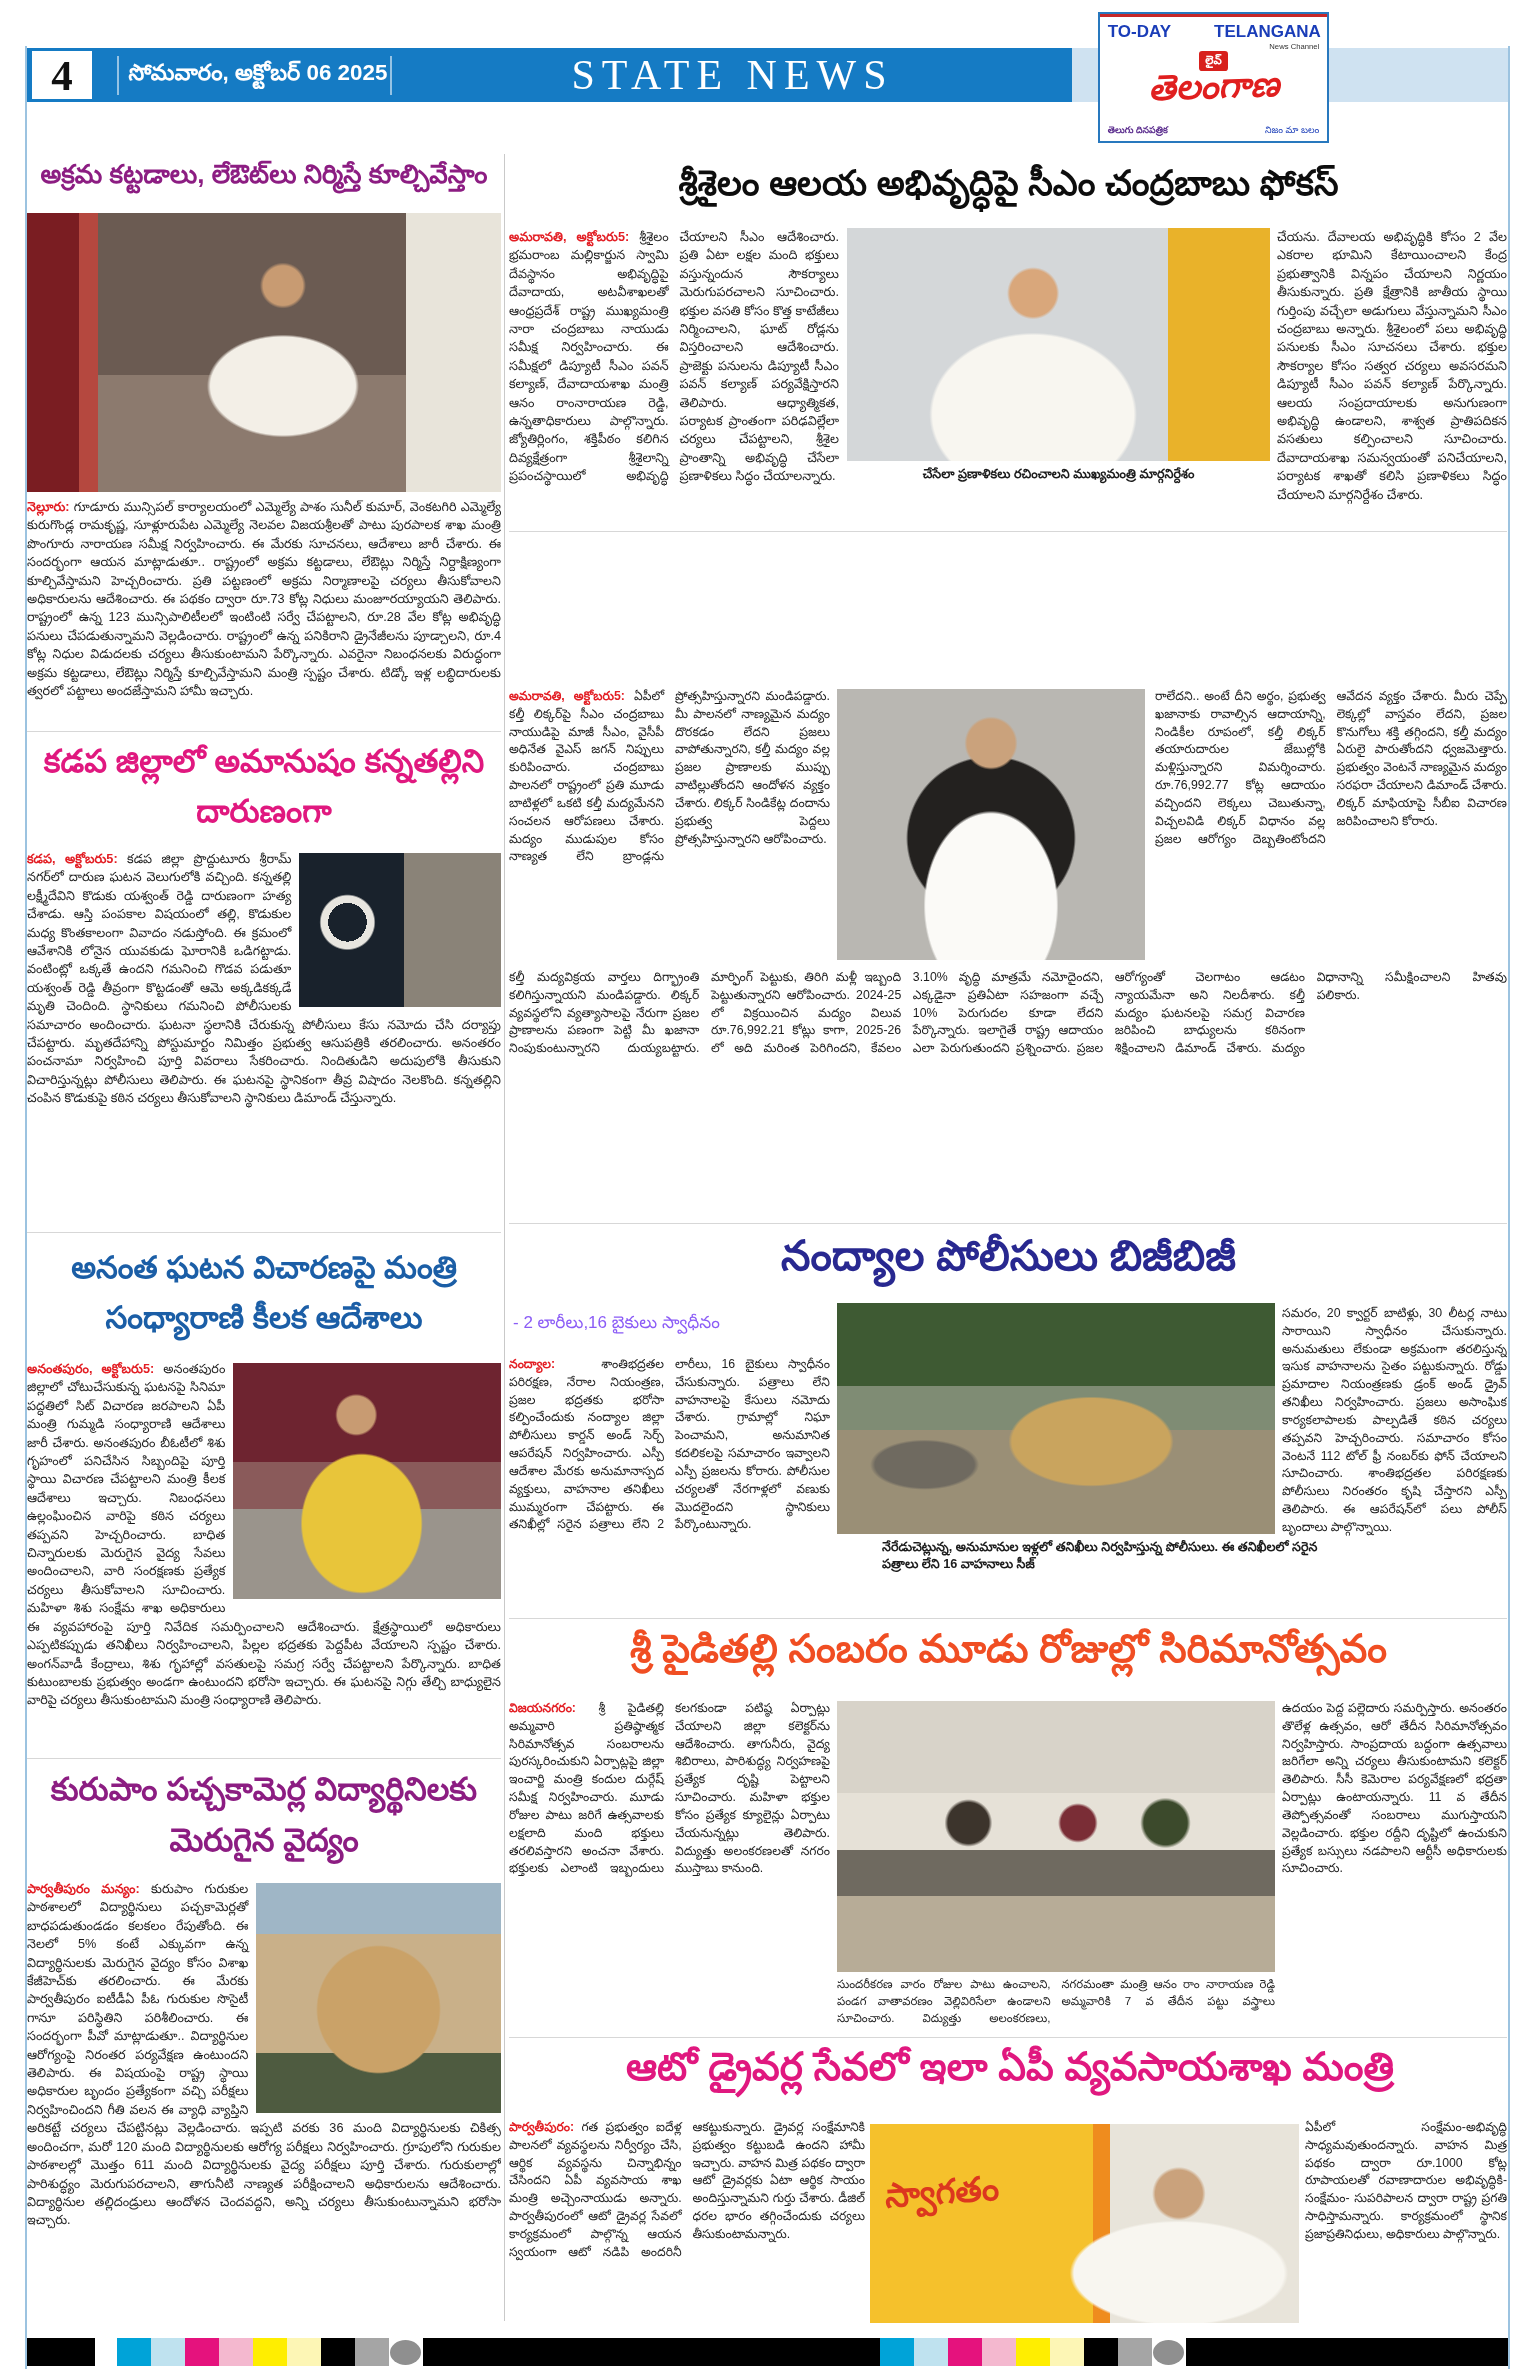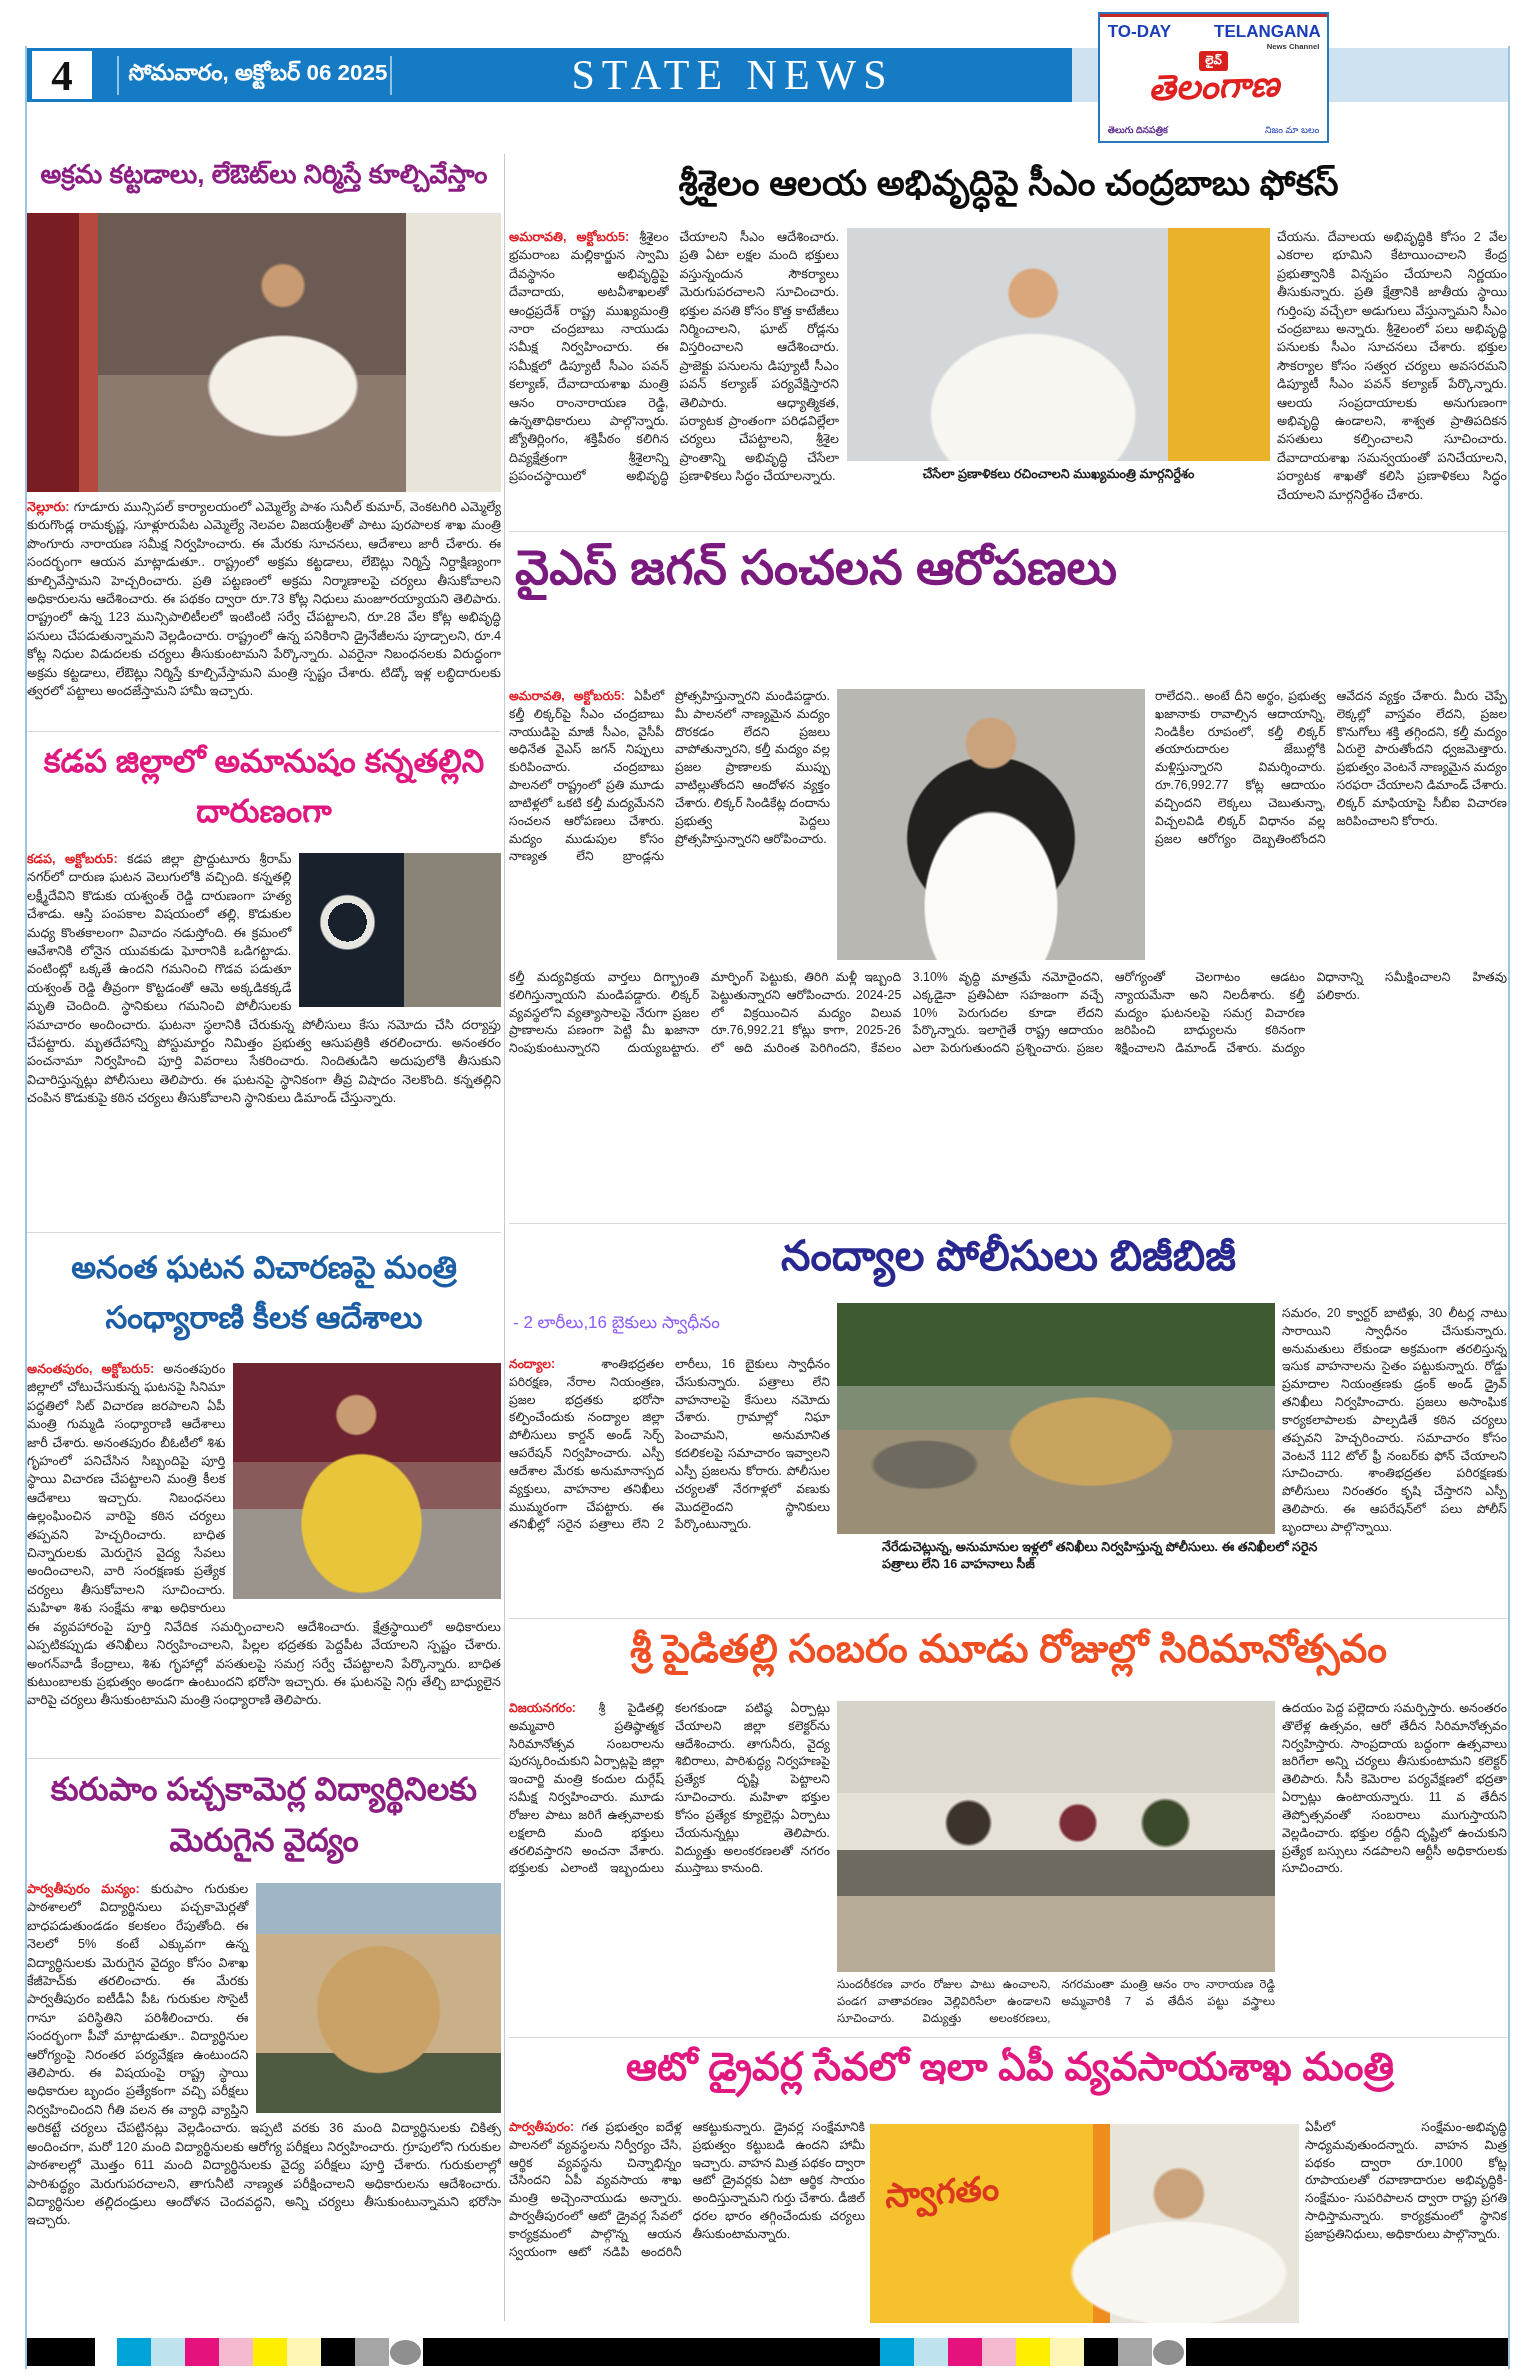--- a/index.html
+++ b/index.html
@@ -13,21 +13,21 @@
   .hdr-div{top:56px;width:1.5px;height:39px;background:rgba(255,255,255,.55);}
   .hdr-date{left:123px;top:48px;width:270px;height:54px;display:flex;align-items:center;justify-content:center;
     color:#fff;font-size:22.4px;font-weight:bold;}
   .hdr-title{left:397px;top:48px;width:671px;height:54px;display:flex;align-items:center;justify-content:center;
     color:#fff;font-family:"Liberation Serif",serif;font-size:42px;letter-spacing:7px;}
   
   .logo{left:1098px;top:12.3px;width:231px;height:131px;background:#fff;border:2.3px solid #2878be;box-sizing:border-box;}
   .logo .redline{position:absolute;left:0;top:0;width:100%;height:3.1px;background:#c62828;}
   .logo .tl{position:absolute;left:7.7px;top:7.7px;font-size:17px;font-weight:bold;color:#1a3db8;}
   .logo .tr{position:absolute;right:6.2px;top:7.7px;font-size:17px;font-weight:bold;color:#1a3db8;}
-  .logo .sub{position:absolute;right:7.7px;top:28px;font-size:7.7px;font-weight:bold;color:#333;}
+  .logo .sub{position:absolute;right:7.7px;top:28px;font-size:7.7px;font-weight:normal;color:#333;}
   .logo .map{position:absolute;left:83px;top:9.3px;width:68px;height:71px;
     background:radial-gradient(circle at 45% 45%, #cdeff 0%, #8ed44d 30%, #53b42a 100%);
     clip-path:polygon(35% 0,70% 8%,100% 30%,88% 60%,95% 90%,60% 100%,30% 85%,0 70%,10% 35%,20% 10%);}
   .logo .badge{position:absolute;left:99px;top:37px;background:#d8201c;color:#fff;font-size:11.6px;font-weight:bold;
     padding:1.5px 6.2px;border-radius:3.1px;}
   .logo .main{position:absolute;left:4.6px;right:4.6px;top:52px;text-align:center;color:#e01f1f;
     font-size:35px;font-weight:bold;font-style:italic;transform:rotate(-2deg);}
   .logo .bl{position:absolute;left:7.7px;bottom:3.9px;font-size:9.3px;font-weight:bold;color:#5b2d8e;}
   .logo .br{position:absolute;right:7.7px;bottom:3.9px;font-size:9.3px;font-weight:normal;color:#1a3db8;}
   
@@ -152,21 +152,20 @@
 <div class="abs headline h-black" style="left:513px;top:163px;width:991px;height:51px;font-size:35px;">శ్రీశైలం ఆలయ అభివృద్ధిపై సీఎం చంద్రబాబు ఫోకస్</div>
 <div class="abs body-block cols2" style="left:509px;top:228px;width:330px;height:301px;">
   <span class="dl">అమరావతి, అక్టోబరు5:</span>
   <span>శ్రీశైలం భ్రమరాంబ మల్లికార్జున స్వామి దేవస్థానం అభివృద్ధిపై దేవాదాయ, అటవీశాఖలతో ఆంధ్రప్రదేశ్ రాష్ట్ర ముఖ్యమంత్రి నారా చంద్రబాబు నాయుడు సమీక్ష నిర్వహించారు. ఈ సమీక్షలో డిప్యూటీ సీఎం పవన్ కల్యాణ్, దేవాదాయశాఖ మంత్రి ఆనం రాంనారాయణ రెడ్డి, ఉన్నతాధికారులు పాల్గొన్నారు. జ్యోతిర్లింగం, శక్తిపీఠం కలిగిన దివ్యక్షేత్రంగా శ్రీశైలాన్ని ప్రపంచస్థాయిలో అభివృద్ధి చేయాలని సీఎం ఆదేశించారు. ప్రతి ఏటా లక్షల మంది భక్తులు వస్తున్నందున సౌకర్యాలు మెరుగుపరచాలని సూచించారు. భక్తుల వసతి కోసం కొత్త కాటేజీలు నిర్మించాలని, ఘాట్ రోడ్లను విస్తరించాలని ఆదేశించారు. ప్రాజెక్టు పనులను డిప్యూటీ సీఎం పవన్ కల్యాణ్ పర్యవేక్షిస్తారని తెలిపారు. ఆధ్యాత్మికత, పర్యాటక ప్రాంతంగా పరిఢవిల్లేలా చర్యలు చేపట్టాలని, శ్రీశైల ప్రాంతాన్ని అభివృద్ధి చేసేలా ప్రణాళికలు సిద్ధం చేయాలన్నారు.</span>
 </div>
 <div class="abs photo ph-cbn" style="left:847px;top:228px;width:423px;height:233px;"></div>
 <div class="abs caption" style="left:847px;top:466px;width:423px;height:26px;">చేసేలా ప్రణాళికలు రచించాలని ముఖ్యమంత్రి మార్గనిర్దేశం</div>
 <div class="abs body-block" style="left:1277px;top:228px;width:230px;height:301px;">చేయను. దేవాలయ అభివృద్ధికి కోసం 2 వేల ఎకరాల భూమిని కేటాయించాలని కేంద్ర ప్రభుత్వానికి విన్నపం చేయాలని నిర్ణయం తీసుకున్నారు. ప్రతి క్షేత్రానికి జాతీయ స్థాయి గుర్తింపు వచ్చేలా అడుగులు వేస్తున్నామని సీఎం చంద్రబాబు అన్నారు. శ్రీశైలంలో పలు అభివృద్ధి పనులకు సీఎం సూచనలు చేశారు. భక్తుల సౌకర్యాల కోసం సత్వర చర్యలు అవసరమని డిప్యూటీ సీఎం పవన్ కల్యాణ్ పేర్కొన్నారు. ఆలయ సంప్రదాయాలకు అనుగుణంగా అభివృద్ధి ఉండాలని, శాశ్వత ప్రాతిపదికన వసతులు కల్పించాలని సూచించారు. దేవాదాయశాఖ సమన్వయంతో పనిచేయాలని, పర్యాటక శాఖతో కలిసి ప్రణాళికలు సిద్ధం చేయాలని మార్గనిర్దేశం చేశారు.</div>
 
 <div class="abs" style="left:515px;top:534px;width:887px;height:139px;font-size:48px;font-weight:bold;color:#7b1a7e;line-height:1.42;">
-  <div>వైఎస్ జగన్ సంచలన ఆరోపణలు</div>
 </div>
 <div class="abs body-block cols2" style="left:509px;top:688px;width:321px;height:273px;font-size:12.3px;">
   <span class="dl">అమరావతి, అక్టోబరు5:</span>
   <span>ఏపీలో కల్తీ లిక్కర్‌పై సీఎం చంద్రబాబు నాయుడిపై మాజీ సీఎం, వైసీపీ అధినేత వైఎస్ జగన్ నిప్పులు కురిపించారు. చంద్రబాబు పాలనలో రాష్ట్రంలో ప్రతి మూడు బాటిళ్లలో ఒకటి కల్తీ మద్యమేనని సంచలన ఆరోపణలు చేశారు. మద్యం ముడుపుల కోసం నాణ్యత లేని బ్రాండ్లను ప్రోత్సహిస్తున్నారని మండిపడ్డారు. మీ పాలనలో నాణ్యమైన మద్యం దొరకడం లేదని ప్రజలు వాపోతున్నారని, కల్తీ మద్యం వల్ల ప్రజల ప్రాణాలకు ముప్పు వాటిల్లుతోందని ఆందోళన వ్యక్తం చేశారు. లిక్కర్ సిండికేట్ల దందాను ప్రభుత్వ పెద్దలు ప్రోత్సహిస్తున్నారని ఆరోపించారు.</span>
 </div>
 <div class="abs photo ph-jagan" style="left:837px;top:689px;width:308px;height:271px;"></div>
 <div class="abs body-block cols2" style="left:1155px;top:688px;width:352px;height:273px;font-size:12.3px;">రాలేదని.. అంటే దీని అర్థం, ప్రభుత్వ ఖజానాకు రావాల్సిన ఆదాయాన్ని, నిండికీల రూపంలో, కల్తీ లిక్కర్ తయారుదారుల జేబుల్లోకి మళ్లిస్తున్నారని విమర్శించారు. రూ.76,992.77 కోట్ల ఆదాయం వచ్చిందని లెక్కలు చెబుతున్నా, విచ్చలవిడి లిక్కర్ విధానం వల్ల ప్రజల ఆరోగ్యం దెబ్బతింటోందని ఆవేదన వ్యక్తం చేశారు. మీరు చెప్పే లెక్కల్లో వాస్తవం లేదని, ప్రజల కొనుగోలు శక్తి తగ్గిందని, కల్తీ మద్యం ఏరులై పారుతోందని ధ్వజమెత్తారు. ప్రభుత్వం వెంటనే నాణ్యమైన మద్యం సరఫరా చేయాలని డిమాండ్ చేశారు. లిక్కర్ మాఫియాపై సీబీఐ విచారణ జరిపించాలని కోరారు.</div>
 <div class="abs body-block cols5" style="left:509px;top:969px;width:998px;height:231px;font-size:12.3px;">కల్తీ మద్యవిక్రయ వార్తలు దిగ్భ్రాంతి కలిగిస్తున్నాయని మండిపడ్డారు. లిక్కర్ వ్యవస్థలోని వ్యత్యాసాలపై నేరుగా ప్రజల ప్రాణాలను పణంగా పెట్టి మీ ఖజానా నింపుకుంటున్నారని దుయ్యబట్టారు. మార్ఫింగ్ పెట్టుకు, తిరిగి మళ్లీ ఇబ్బంది పెట్టుతున్నారని ఆరోపించారు. 2024-25 లో విక్రయించిన మద్యం విలువ రూ.76,992.21 కోట్లు కాగా, 2025-26 లో అది మరింత పెరిగిందని, కేవలం 3.10% వృద్ధి మాత్రమే నమోదైందని, ఎక్కడైనా ప్రతిఏటా సహజంగా వచ్చే 10% పెరుగుదల కూడా లేదని పేర్కొన్నారు. ఇలాగైతే రాష్ట్ర ఆదాయం ఎలా పెరుగుతుందని ప్రశ్నించారు. ప్రజల ఆరోగ్యంతో చెలగాటం ఆడటం న్యాయమేనా అని నిలదీశారు. కల్తీ మద్యం ఘటనలపై సమగ్ర విచారణ జరిపించి బాధ్యులను కఠినంగా శిక్షించాలని డిమాండ్ చేశారు. మద్యం విధానాన్ని సమీక్షించాలని హితవు పలికారు.</div>
 
 <div class="abs headline h-pink" style="left:29px;top:737px;width:470px;height:103px;font-size:32px;line-height:1.55;">కడప జిల్లాలో అమానుషం కన్నతల్లిని దారుణంగా</div>

